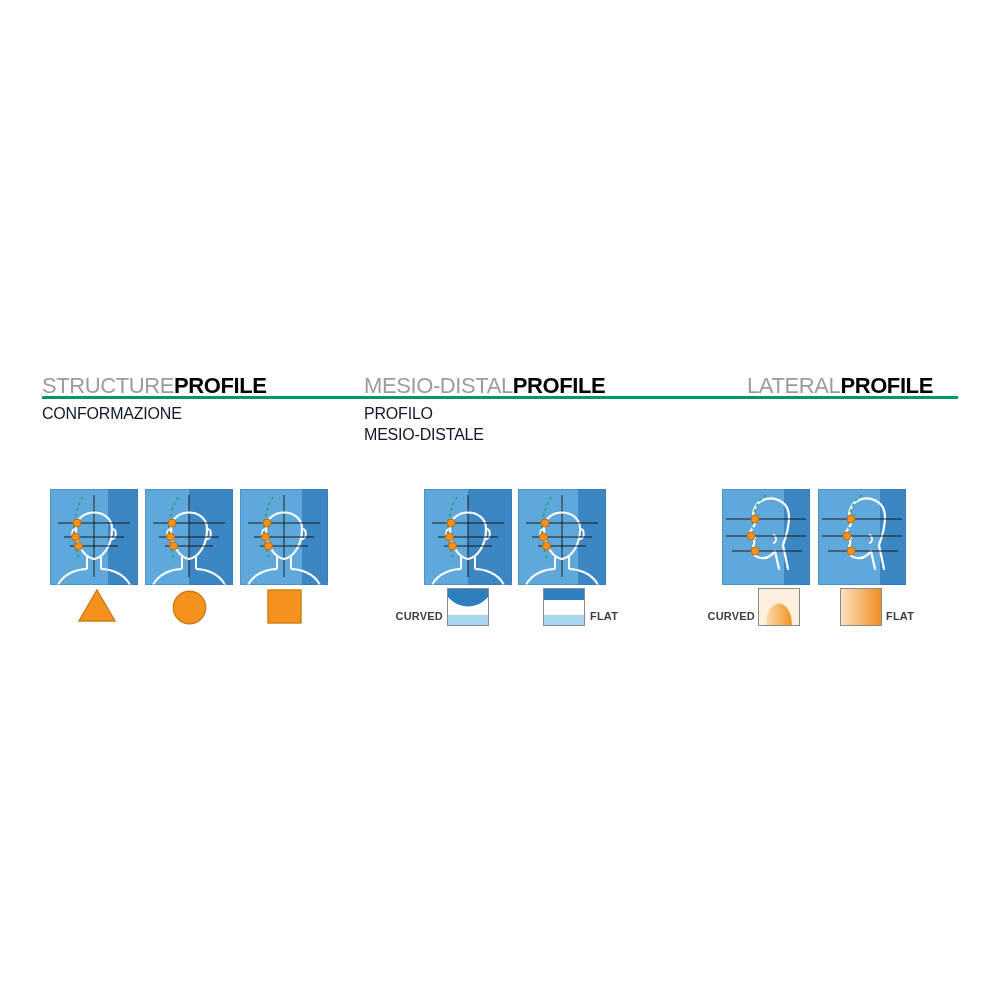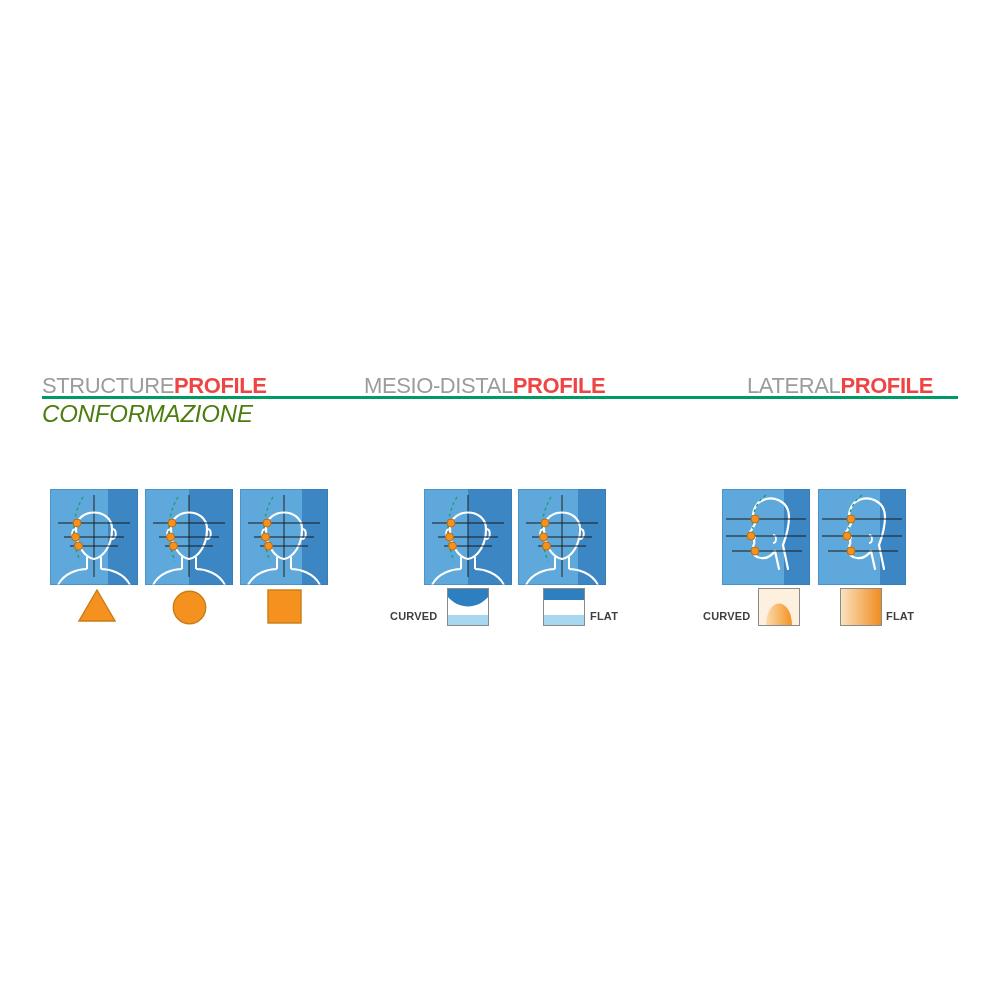--- a/index.html
+++ b/index.html
@@ -4,33 +4,33 @@
 <style>
   * { margin:0; padding:0; box-sizing:border-box; }
   html,body { background:#ffffff; }
   body { font-family:"Liberation Sans", sans-serif; }
   .canvas { position:relative; width:1000px; height:1000px; background:#ffffff; overflow:hidden; }
 
   .rule { position:absolute; left:42px; top:396px; width:916px; height:3px; background:#009b63; }
 
   .sec-title { position:absolute; top:373px; font-size:22px; letter-spacing:-0.4px;
                color:#9c9c9c; white-space:nowrap; font-weight:400; }
-  .sec-title .t-bold { color:#ef4444; font-weight:700; }
+  .sec-title .t-bold { color:#000000; font-weight:700; }
 
-  .subtitle { position:absolute; top:403px; font-size:24px; color:#4d7c0f;
-              letter-spacing:-0.2px; line-height:21px; white-space:nowrap;font-style:italic; }
+  .subtitle { position:absolute; top:403px; font-size:16px; color:#0f172a;
+              letter-spacing:-0.2px; line-height:21px; white-space:nowrap; }
 
   .tile { position:absolute; width:88px; height:96px; display:block; }
 
   .shape-icon { position:absolute; display:block; }
 
   .mini-icon { position:absolute; width:42px; height:38px; display:block; }
   .mini-label { position:absolute; font-size:11px; font-weight:700; color:#3f3f3f;
                 letter-spacing:0.2px; white-space:nowrap; }
-  .mini-label.right-align { text-align:left; }
+  .mini-label.right-align { text-align:right; }
 
   .t1 { left:42px; }  .t2 { left:364px; }  .t3 { left:747px; }
 </style>
 </head>
 <body>
 
 <svg width="0" height="0" style="position:absolute" aria-hidden="true">
   <defs>
     <linearGradient id="orangeFlatGrad" x1="0" y1="0" x2="1" y2="0">
       <stop offset="0" stop-color="#fbe3c2"></stop>
@@ -102,20 +102,24 @@
     <polygon points="19,1 37,32 1,32" fill="#f5921f" stroke="#c97d15" stroke-width="1.4"></polygon>
   </svg>
   <svg class="shape-icon" style="left:172px; top:590px;" width="35" height="35" viewBox="0 0 35 35">
     <circle cx="17.5" cy="17.5" r="16.2" fill="#f5921f" stroke="#c97d15" stroke-width="1.4"></circle>
   </svg>
   <svg class="shape-icon" style="left:267px; top:589px;" width="35" height="35" viewBox="0 0 35 35">
     <rect x="1" y="1" width="33" height="33" fill="#f5921f" stroke="#c97d15" stroke-width="1.4"></rect>
   </svg>
 
   <h2 class="sec-title t2"><span class="t-reg">MESIO-DISTAL</span><span class="t-bold">PROFILE</span></h2>
+  <div class="subtitle t2">
+    <div>PROFILO</div>
+    <div>MESIO-DISTALE</div>
+  </div>
 
   <svg class="tile" style="left:424px; top:489px;" viewBox="0 0 88 96">
     <rect x="0" y="0" width="88" height="96" fill="#5fa8db"></rect>
     <rect x="44" y="0" width="44" height="96" fill="#3c86c4"></rect>
     <use href="#front-face"></use>
     <rect x="0.5" y="0.5" width="87" height="95" fill="none" stroke="#2f6ea6" stroke-opacity="0.35"></rect>
   </svg>
   <svg class="tile" style="left:518px; top:489px;" viewBox="0 0 88 96">
     <rect x="0" y="0" width="88" height="96" fill="#5fa8db"></rect>
     <rect x="60" y="0" width="28" height="96" fill="#3c86c4"></rect>

